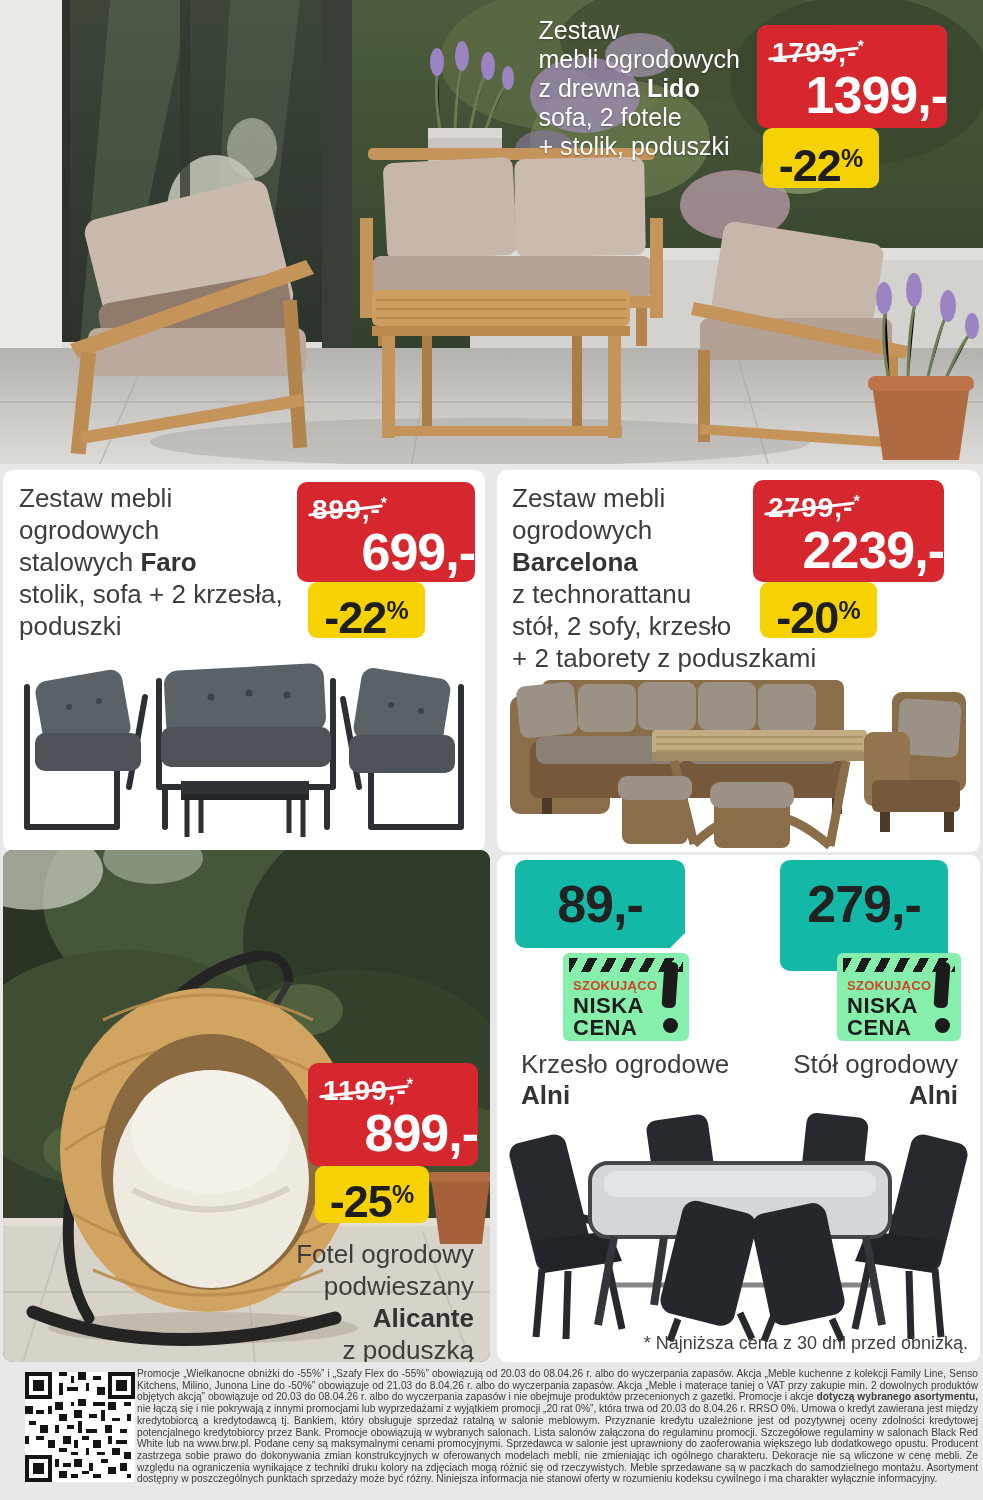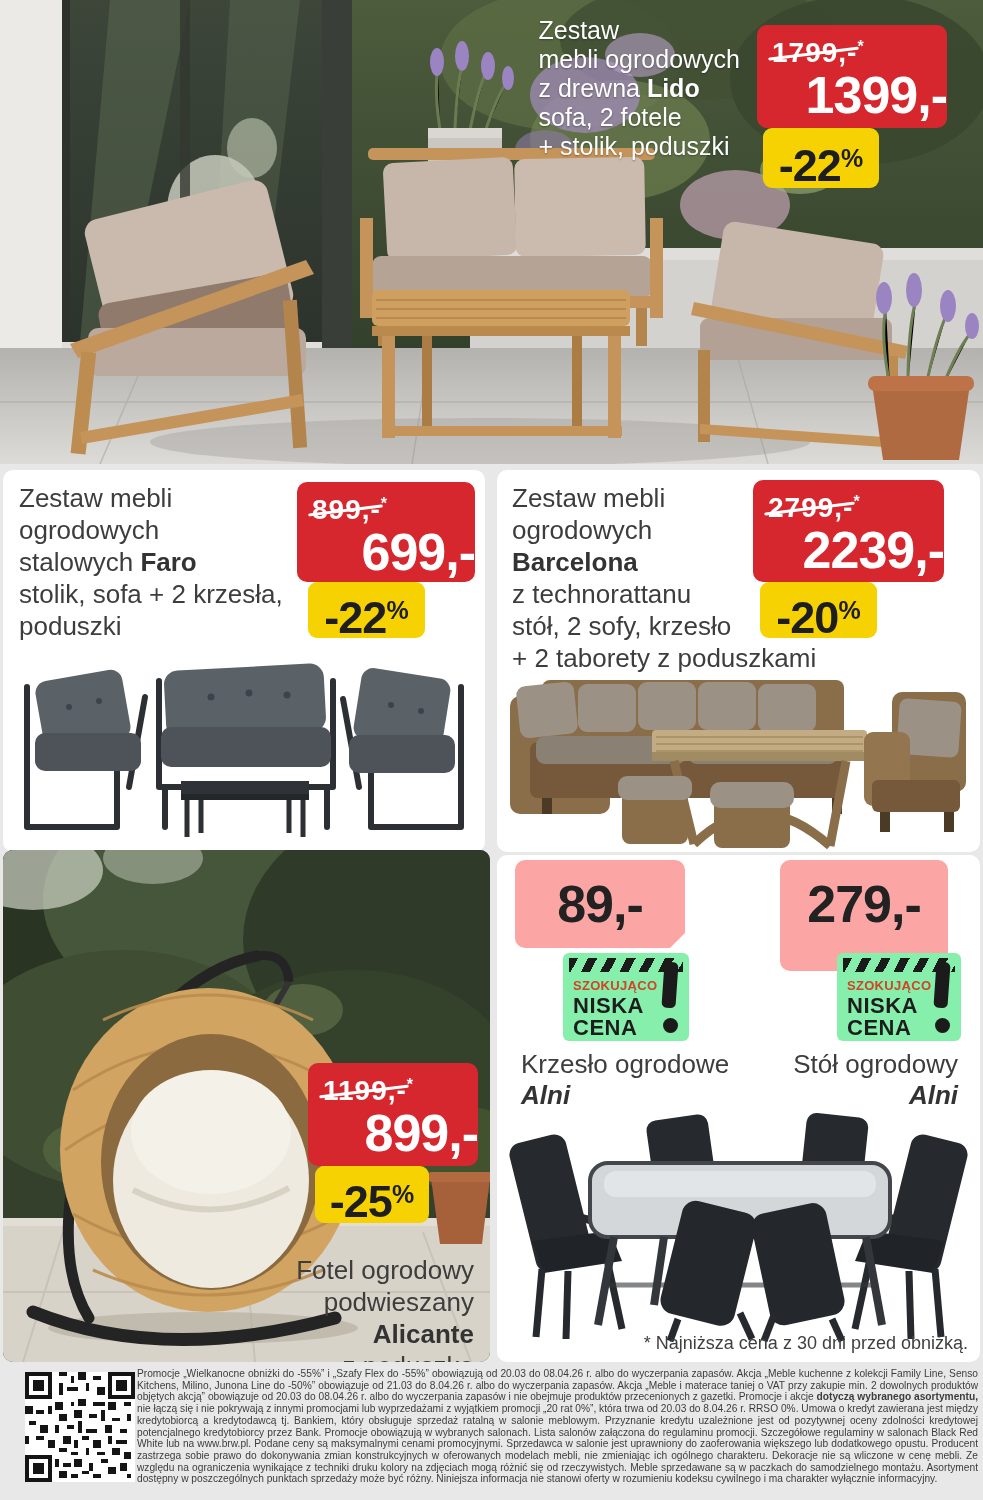--- a/index.html
+++ b/index.html
@@ -11,30 +11,30 @@
   .hero-desc{position:absolute;top:16px;right:243px;text-align:left;color:#fff;font-size:25px;line-height:29px;text-shadow:0 1px 2px rgba(0,0,0,.35);}
   .tag-red{position:absolute;background:#d7272e;border-radius:10px;color:#fff;box-sizing:border-box;padding-top:7px;overflow:visible;}
   .oldline{font-size:28px;font-weight:700;padding-left:15px;text-align:left;line-height:30px;}
   .old{position:relative;display:inline-block;letter-spacing:1px;}
   .strike{position:absolute;left:-4px;right:-2px;top:46%;height:3px;background:#fff;transform:rotate(-7deg);border-radius:2px;}
   .oldstar{font-size:16px;vertical-align:super;font-weight:700;}
   .new{font-size:52px;font-weight:800;letter-spacing:-1px;line-height:1.05;text-align:right;}
   .tag-yellow{position:absolute;background:#f7d203;border-radius:9px;color:#1e1e1e;text-align:center;font-weight:800;}
   .tag-yellow .num{font-size:45px;letter-spacing:-1px;}
   .tag-yellow .pct{font-size:25px;vertical-align:14px;}
-  .price-box{position:absolute;background:#fca5a5;border-radius:10px;color:#222;font-weight:800;text-align:center;font-size:52px;letter-spacing:-1px;clip-path:polygon(0 0,100% 0,100% calc(100% - 15px),calc(100% - 15px) 100%,0 100%);}
+  .price-box{position:absolute;background:#14b8a6;border-radius:10px;color:#222;font-weight:800;text-align:center;font-size:52px;letter-spacing:-1px;clip-path:polygon(0 0,100% 0,100% calc(100% - 15px),calc(100% - 15px) 100%,0 100%);}
   .badge{position:absolute;background:#86efac;border-radius:6px;}
   .badge .stripes{position:absolute;left:6px;right:6px;top:5px;height:14px;background:repeating-linear-gradient(118deg,#1b1b1b 0 8px,rgba(0,0,0,0) 8px 17px);}
   .badge .t1{position:absolute;left:10px;top:25px;font-size:13px;font-weight:700;color:#cf4526;letter-spacing:.3px;}
   .badge .t2{position:absolute;left:10px;top:40px;font-size:22px;font-weight:800;color:#1d1d1d;letter-spacing:.5px;}
   .badge .t3{position:absolute;left:10px;top:62px;font-size:22px;font-weight:800;color:#1d1d1d;letter-spacing:.5px;}
   .badge .bar{position:absolute;right:12px;top:9px;width:14px;height:46px;background:#1b1b1b;border-radius:5px;transform:rotate(4deg);}
   .badge .dot{position:absolute;right:11px;bottom:8px;width:15px;height:15px;background:#1b1b1b;border-radius:50%;}
   .label{font-size:26px;line-height:31px;color:#3d3d3d;}
-  .label b{color:#333;font-style:italic;}
+  .label b{color:#333;}
   .footnote{position:absolute;right:12px;bottom:8px;font-size:18px;color:#3f3f3f;text-align:right;}
   .fineprint{position:absolute;left:137px;top:1368px;width:841px;font-size:10.2px;line-height:11.7px;color:#3c3c3c;text-align:justify;}
   svg{display:block;}
 </style>
 </head>
 <body>
 
 <div class="page">
 
   <div class="abs" style="left:0;top:0;width:983px;height:464px;">
@@ -314,21 +314,21 @@
       <ellipse cx="208" cy="282" rx="80" ry="62" fill="#f4f1e9"></ellipse>
       <path d="M130,340 Q208,380 286,338" stroke="#d8d2c4" stroke-width="6" fill="none"></path>
     </svg>
     <div class="tag-red" style="left:305px;top:213px;width:170px;height:103px;">
       <div class="oldline"><span class="old"><span>1199,-</span><i class="strike"></i></span><span class="oldstar">*</span></div>
       <div class="new">899,-</div>
     </div>
     <div class="tag-yellow" style="left:312px;top:316px;width:114px;height:57px;line-height:57px;">
       <span class="num">-25</span><span class="pct">%</span>
     </div>
-    <div class="desc abs" style="right:16px;top:388px;text-align:right;margin-top:16px;">
+    <div class="desc abs" style="right:16px;top:388px;text-align:right;">
       <div>Fotel ogrodowy</div>
       <div>podwieszany</div>
       <div><b>Alicante</b></div>
       <div>z poduszką</div>
     </div>
   </div>
 
   <div class="card" style="left:497px;top:855px;width:483px;height:507px;">
     <div class="price-box" style="left:18px;top:5px;width:170px;height:88px;line-height:88px;">89,-</div>
     <div class="price-box" style="left:283px;top:5px;width:168px;height:111px;line-height:88px;">279,-</div>

